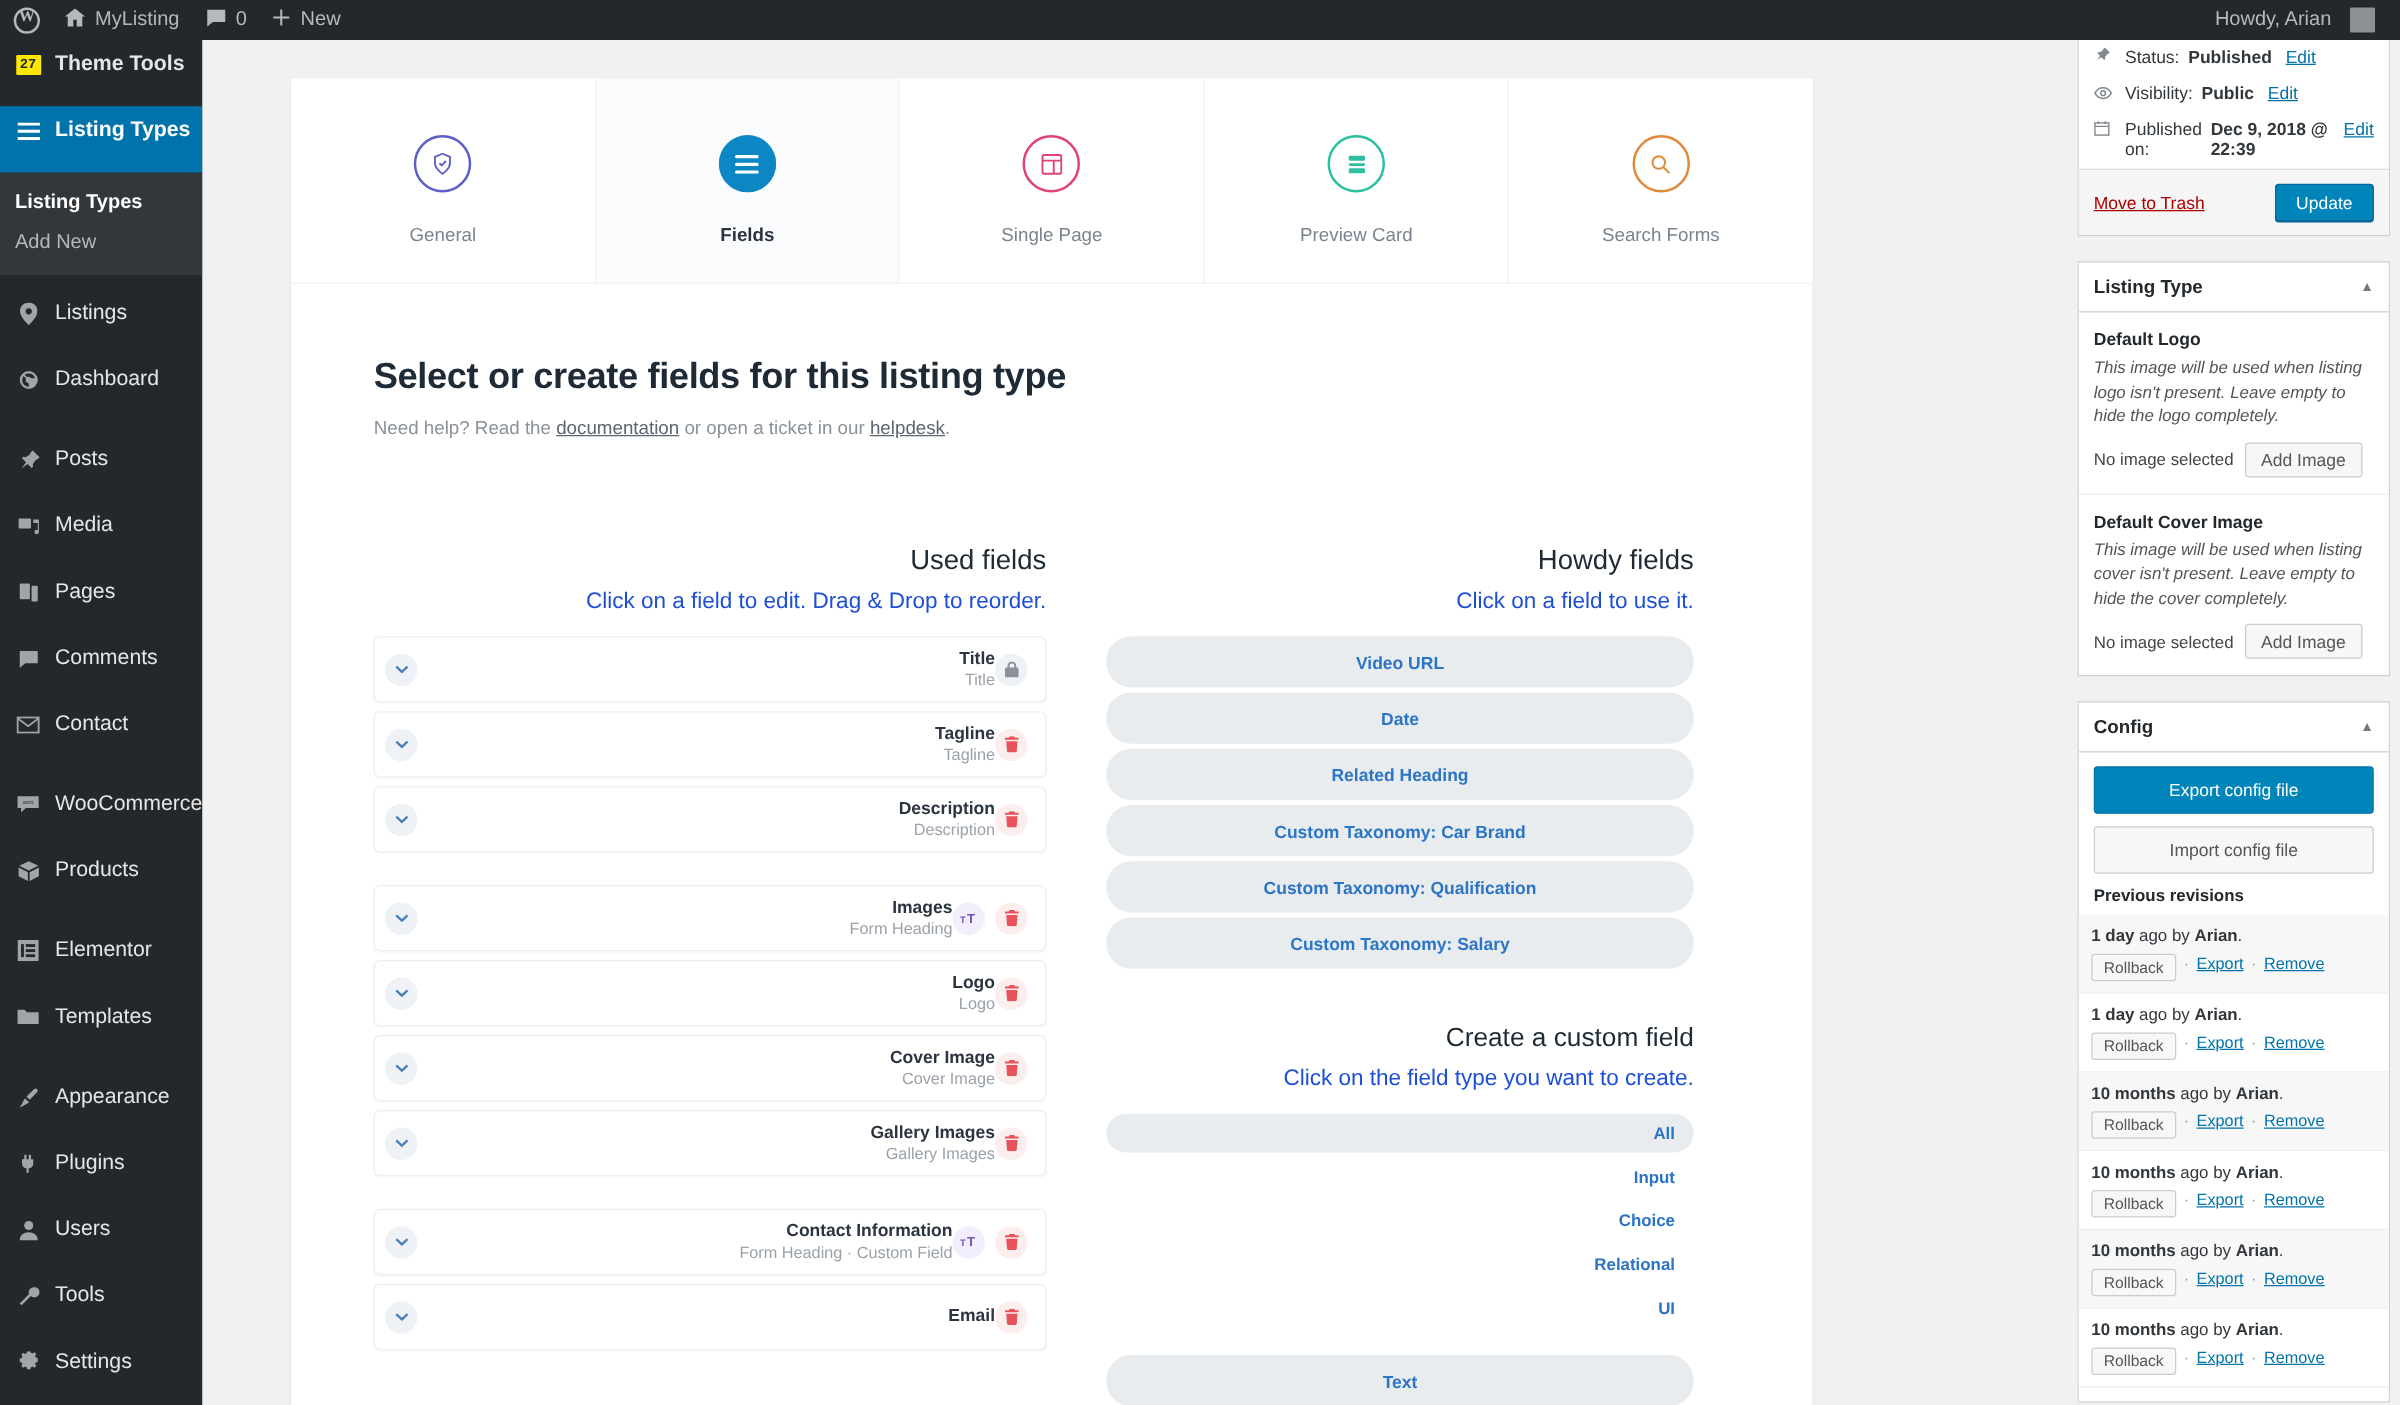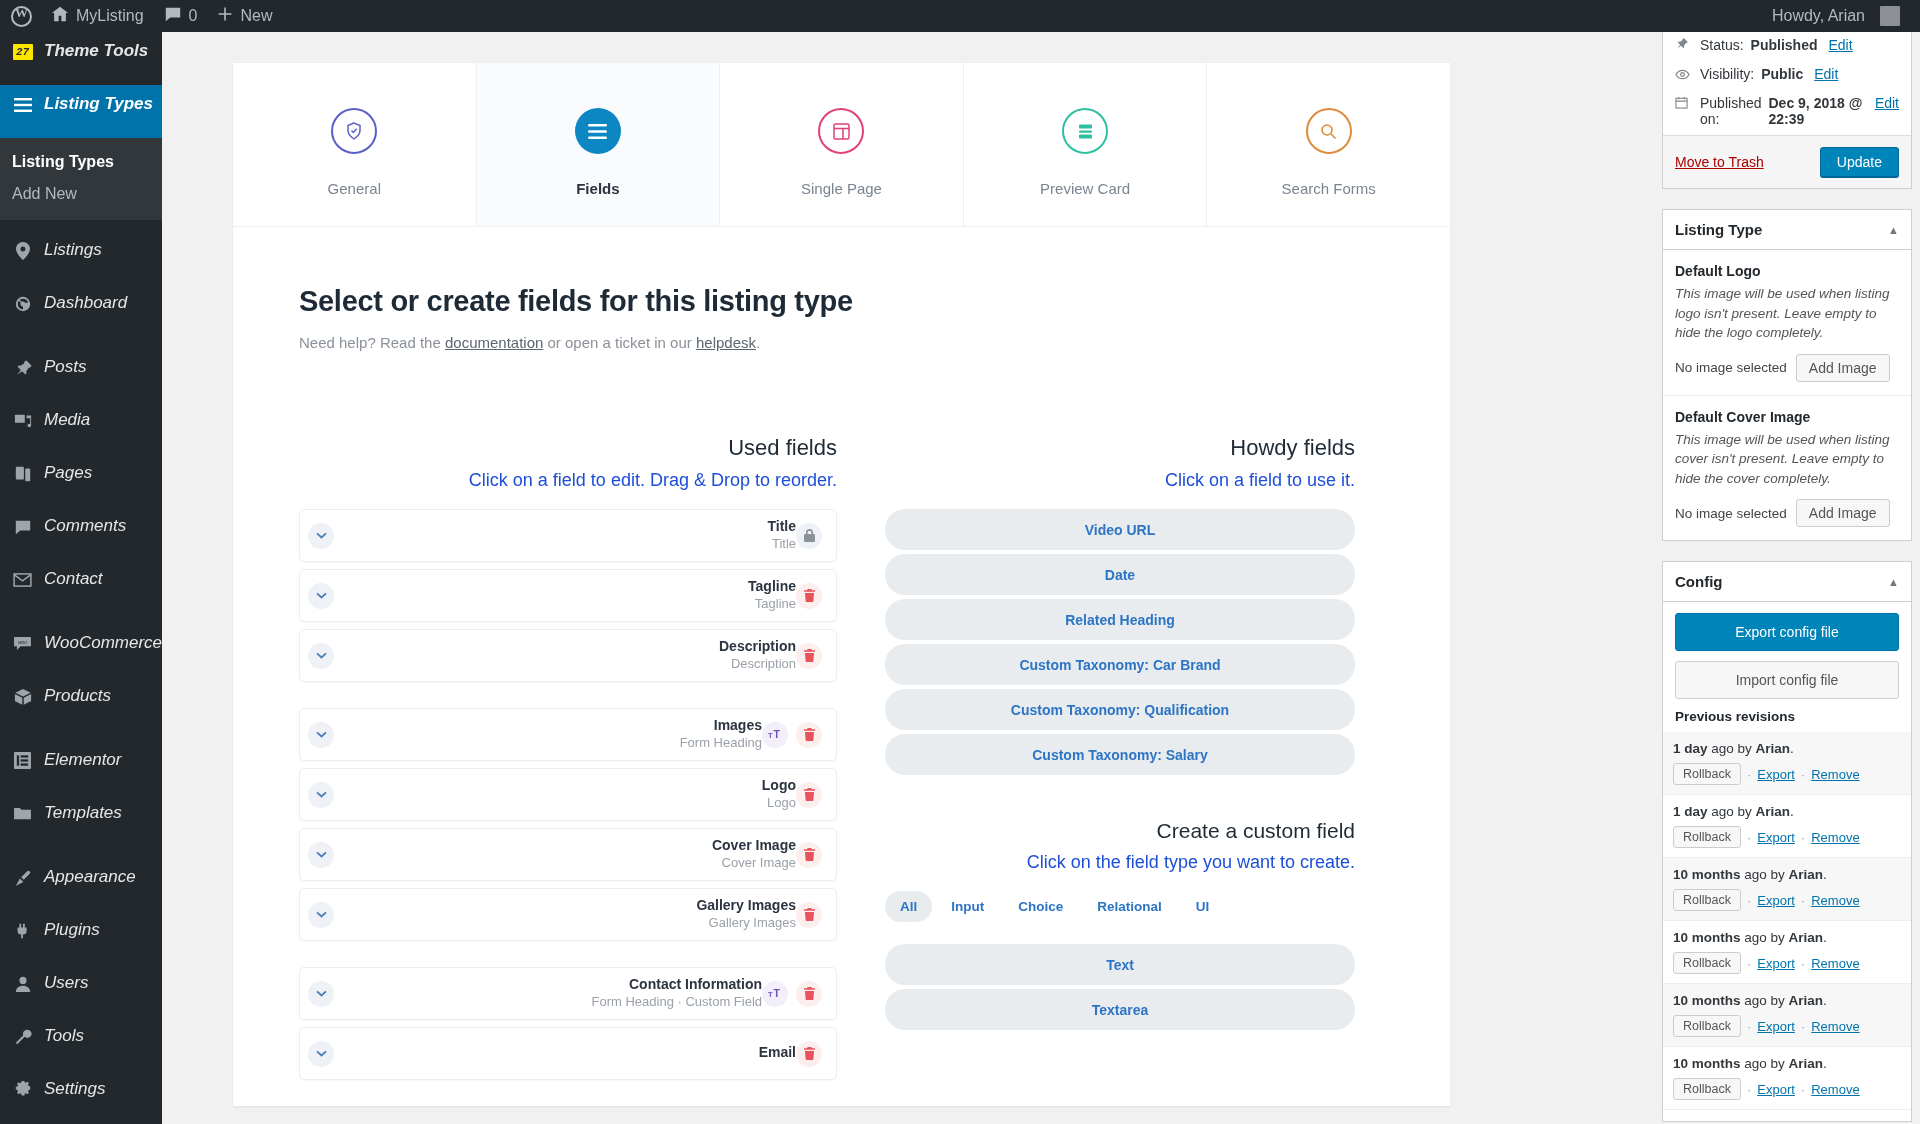--- a/index.html
+++ b/index.html
@@ -40,21 +40,20 @@
   
   #adminmenu {
     position: absolute; top: 32px; left: 0; width: 162px; height: 1092px;
     background: #23282d; color: #e6e6e6; font-size: 17px;
     overflow: hidden;
   }
   .menu-row {
     display: flex; align-items: center; gap: 11px;
     padding: 9px 0 23px 12px; color: #e6e6e6; position: relative;
     min-height: 35px;
-    font-style: italic;
   }
   .menu-row .mlabel { line-height: 1.2; }
   .menu-row.sep { margin-top: 11px; }
   .menu-row.current {
     background: #0073aa; color: #fff; font-weight: bold;
   }
   .menu-row.current::after {
     content: ""; position: absolute; right: -8px; top: 50%;
     margin-top: -8px; border: 8px solid transparent;
     border-right-color: #f1f1f1; border-left: 0;
@@ -146,21 +145,21 @@
 
   
   .pill {
     display:flex; align-items:center; justify-content:center;
     height: 40px; border-radius: 20px; background: #e9ecef;
     color: #2c74c4; font-size: 14px; font-weight: bold;
     margin-bottom: 4px;
   }
   .pill.wide { height: 41px; }
 
-  .filters { display: flex; gap: 4px; margin: 16px 0 22px 0; }
+  .filters { display: flex; gap: 4px; margin: 16px 0 22px 0; flex-direction: column; }
   .filter {
     padding: 8px 15px; border-radius: 18px; font-size: 13.5px;
     font-weight: bold; color: #2c74c4;
   }
   .filter.active { background: #e9ecef; }
 
   h2.sec-title2 { font-size: 21px; color:#1e2b37; font-weight: normal; margin-top: 6px;}
 
   
   #side {
@@ -206,21 +205,21 @@
   .btn-block.primary { background:#0085ba; border:1px solid #0073aa; color:#fff; }
   .btn-block.sec { background:#f7f7f7; border:1px solid #ccc; color:#555; }
   .rev-title { font-size:13.5px; font-weight:bold; color:#23282d; margin: 6px 0 8px 0; }
   .rev {
     background:#f7f7f7; border-bottom:1px solid #eee;
     padding: 9px 10px; margin: 0 -12px;
   }
   .rev.alt { background:#fff; }
   .rev-when { font-size:13.5px; color:#32373c; margin-bottom: 7px; }
   .rev-when b { font-weight:bold; }
-  .rev-acts { display:flex; align-items:center; gap:6px; font-size:13px; }
+  .rev-acts { display:flex; align-items:flex-start; gap:6px; font-size:13px; }
   .rev-acts .sep { color:#999; }
   .rev-acts a { color:#0073aa; text-decoration: underline; }
   .rollback-btn {
     background:#f7f7f7; border:1px solid #ccc; color:#555;
     border-radius:3px; padding:3px 9px; font-size:12.5px;
   }
 </style>
 </head>
 <body>
 

